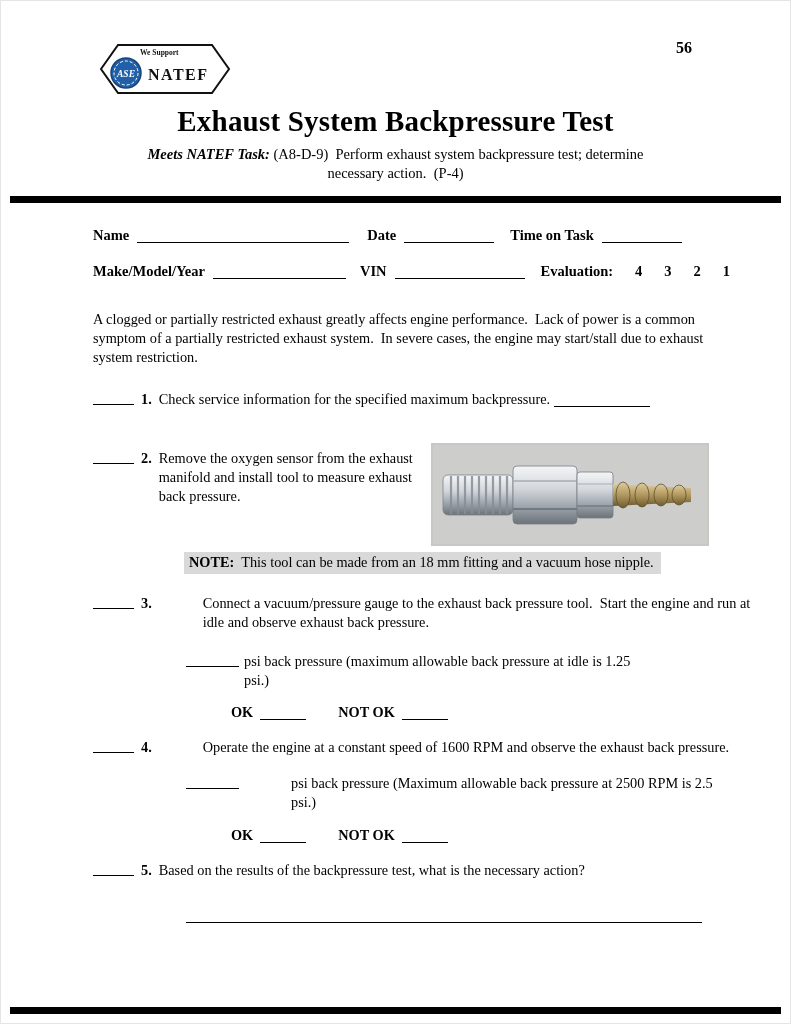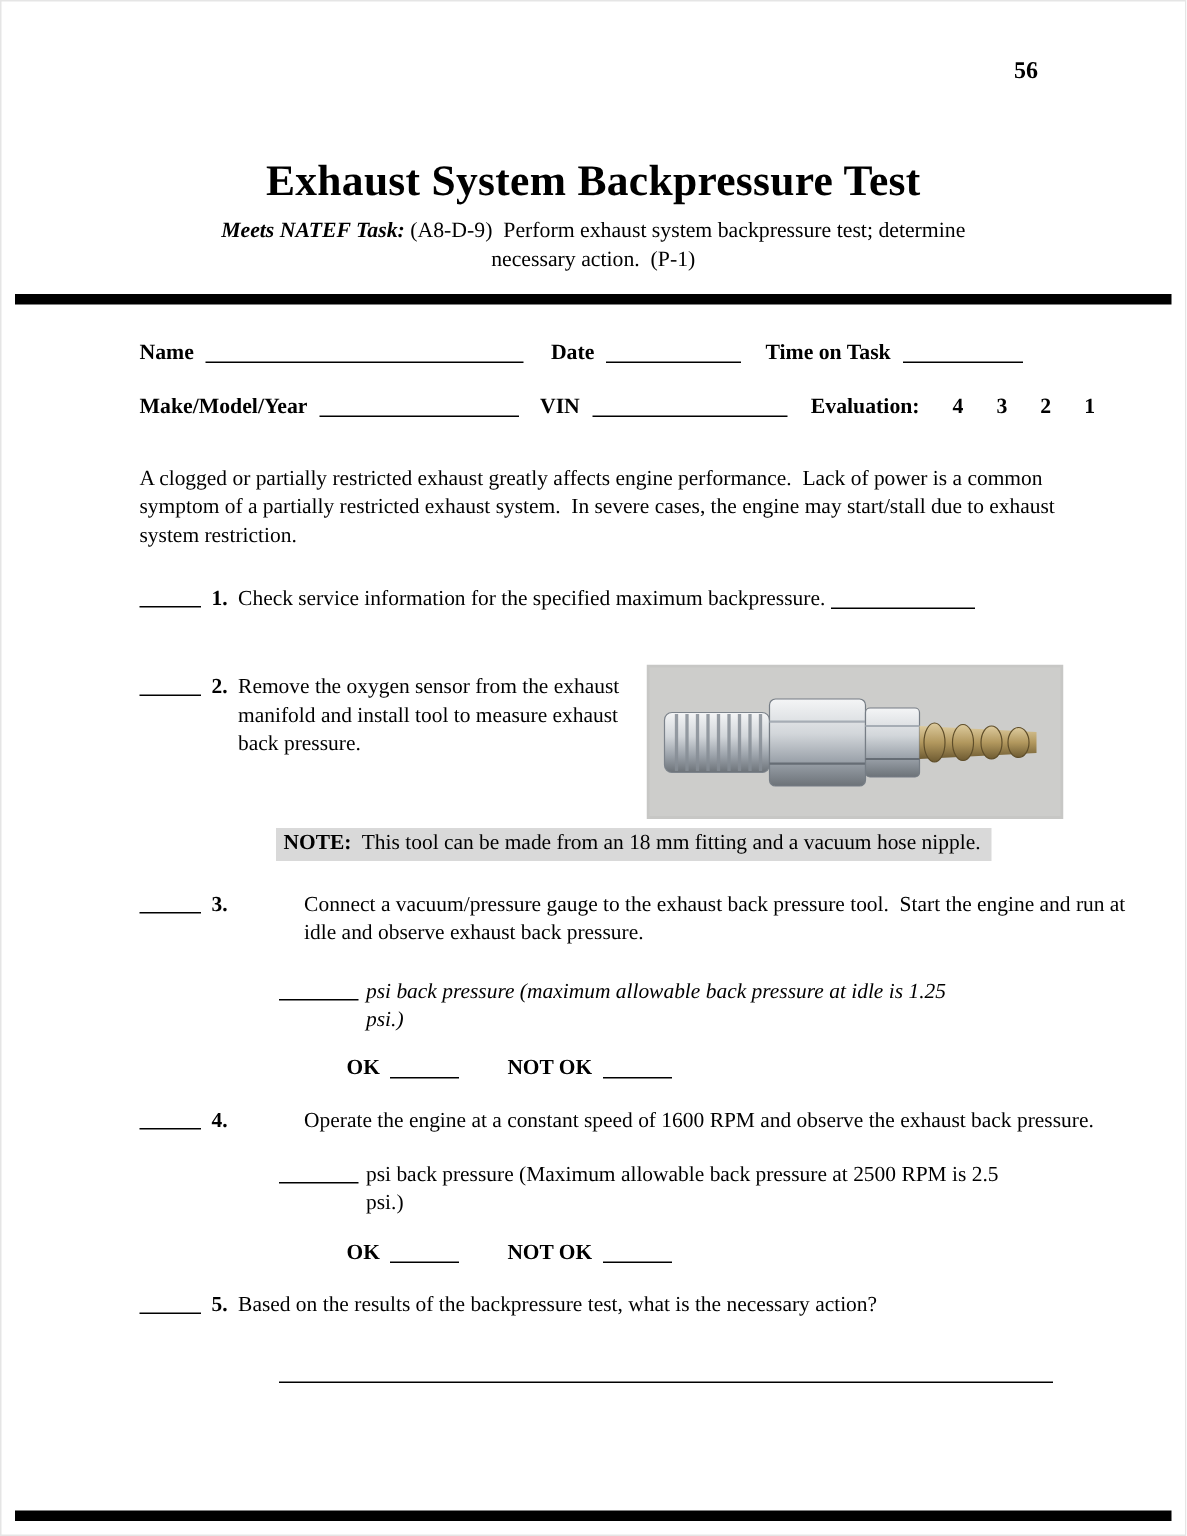--- a/index.html
+++ b/index.html
@@ -46,22 +46,22 @@
   .step2 { margin-top:40px; }
   .step2-text { width:256px; flex:none; }
   .tool-photo { flex:none; margin-left:16px; margin-top:-6px; width:278px; height:103px; }
 
   .note { margin:6px 0 0 183px; font-size:14.3px; line-height:19px; }
   .note-inner { background:#d9d9d9; display:inline-block; padding:1px 7px 2px 5px; white-space:pre-wrap; }
 
   .step3 { margin-top:20px; }
   .step3 .step-text, .step4 .step-text { width:548px;margin-left:44px; }
   .sub-row { margin-left:185px; font-size:14.3px; line-height:19px; display:flex; align-items:flex-start; }
-  .sub3 { margin-top:20px;font-style:italic; }
-  .sub4 { margin-top:17px; }
+  .sub3 { margin-top:20px; }
+  .sub4 { margin-top:17px;gap:47px; }
   .psi-blank { width:53px; flex:none; margin-right:5px; }
   .sub-text { white-space:pre-wrap; }
   .sub3 .sub-text { width:402px; }
   .sub4 .sub-text { width:424px; }
 
   .ok-row { margin-left:230px; font-size:14.3px; }
   .ok-row1 { margin-top:14px; }
   .ok-row2 { margin-top:15px; }
   .ok-blank { width:46px; margin-left:7px; }
   .notok-lbl { margin-left:32px; }
@@ -71,25 +71,35 @@
   .answer-row { margin:26px 0 0 185px; }
   .answer-blank { width:516px; }
 </style>
 </head>
 <body>
 
 <div class="page">
 
   <div class="page-number">56</div>
 
+  <div class="logo">
+    <svg width="138" height="60" viewBox="0 0 138 60">
+      <polygon points="5,30 22,6 116,6 133,30 116,54 22,54" fill="#ffffff" stroke="#111111" stroke-width="2"></polygon>
+      <text x="44" y="16" font-size="7.5" font-weight="bold" fill="#111">We Support</text>
+      <circle cx="30" cy="34" r="15" fill="#2160a8" stroke="#16457c" stroke-width="1.5"></circle>
+      <circle cx="30" cy="34" r="12" fill="none" stroke="#ffffff" stroke-width="1" stroke-dasharray="3 2"></circle>
+      <text x="30" y="38" font-size="9.5" font-weight="bold" font-style="italic" fill="#ffffff" text-anchor="middle">ASE</text>
+      <text x="52" y="41" font-size="16" font-weight="bold" letter-spacing="1.5" fill="#111">NATEF</text>
+    </svg>
+  </div>
 
   <div class="title">Exhaust System Backpressure Test</div>
 
   <div class="subtitle"><span class="lbl">Meets NATEF Task:</span><span> </span><span>(A8-D-9)  Perform exhaust system backpressure test; determine</span></div>
-  <div class="subtitle2">necessary action.  (P-1)</div>
+  <div class="subtitle2">necessary action.  (P-4)</div>
 
   <div class="rule"></div>
 
   <div class="form-row form-row1">
     <span>Name</span><span class="blank fb-name"></span><span>Date</span><span class="blank fb-date"></span><span>Time on Task</span><span class="blank fb-time"></span>
   </div>
 
   <div class="form-row form-row2">
     <span>Make/Model/Year</span><span class="blank fb-make"></span><span>VIN</span><span class="blank fb-vin"></span><span>Evaluation:</span><span class="eval-num">4</span><span class="eval-num">3</span><span class="eval-num">2</span><span class="eval-num">1</span>
   </div>

